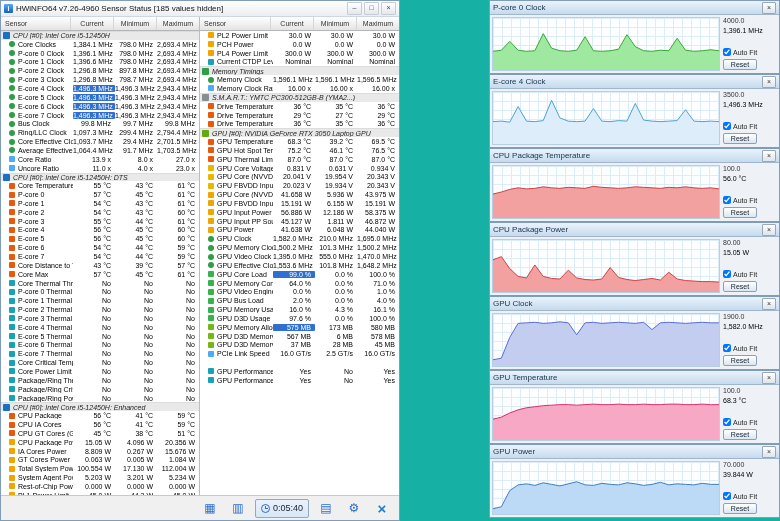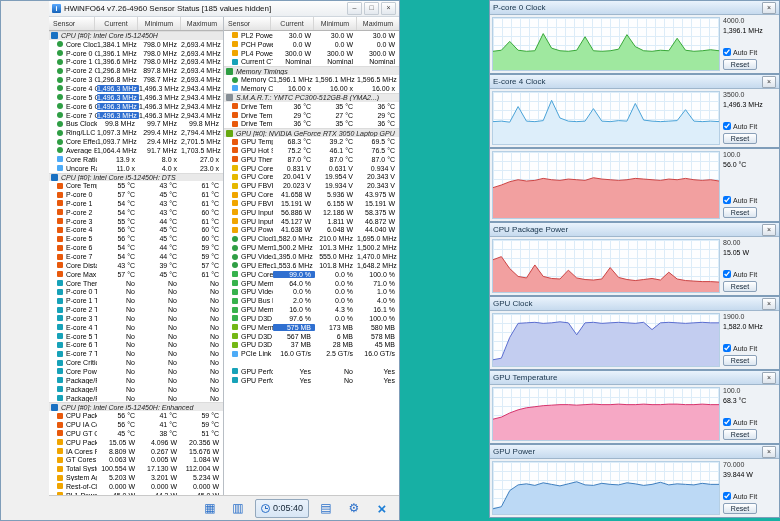--- a/index.html
+++ b/index.html
@@ -6,21 +6,21 @@
   body{
     width:780px;height:521px;overflow:hidden;position:relative;
     background:#17b0a4;
     font-family:"Liberation Sans", sans-serif;
     -webkit-font-smoothing:antialiased;
   }
   
   .main-window{
     position:absolute;left:0;top:0;width:400px;height:521px;
     background:#f0f0f0;border:1px solid #7f9db9;box-sizing:border-box;
-    display:flex;flex-direction:column;padding-left:48px;
+    display:flex;flex-direction:column;
   }
   .titlebar{height:15px;flex:0 0 15px;display:flex;align-items:center;gap:3px;
     padding:0 3px;background:linear-gradient(#fdfdfd,#eceff2);border-bottom:1px solid #cfd6dd;font-size:8px;color:#111;}
   .app-icon{width:9px;height:9px;flex:0 0 9px;background:linear-gradient(#5aa9ff,#1462b8);
     color:#fff;font-size:7px;font-weight:bold;display:flex;align-items:center;justify-content:center;border-radius:1px;}
   .title-text{white-space:nowrap;overflow:hidden;}
   .win-btns{margin-left:auto;display:flex;gap:2px;}
   .win-btn{width:13px;height:11px;font-size:7px;line-height:10px;text-align:center;color:#444;
     border:1px solid #c4ccd4;background:linear-gradient(#fff,#e3e8ee);border-radius:1px;}
   .panels{flex:1;display:flex;background:#fff;min-height:0;}
@@ -793,20 +793,24 @@
           <span class="gval">1,496.3 MHz</span>
           <label class="gfit">
             <input type="checkbox" checked="" style="">
             <span>Auto Fit</span>
           </label>
           <button class="greset">Reset</button>
         </div>
       </div>
     </div>
     <div class="gpanel">
+      <div class="gtitle">
+        <span class="gt-text">CPU Package Temperature</span>
+        <span class="gclose">×</span>
+      </div>
       <div class="gbody">
         <div class="gplot">
           <svg viewBox="0 0 100 40" preserveAspectRatio="none">
             <polygon points="0,40 0.00,21.60 3.70,20.00 7.41,18.00 11.11,16.80 14.81,17.60 18.52,17.20 22.22,16.00 25.93,16.80 29.63,17.20 33.33,16.40 37.04,16.80 40.74,17.20 44.44,15.60 48.15,16.40 51.85,16.80 55.56,17.20 59.26,16.80 62.96,16.00 66.67,16.40 70.37,16.80 74.07,17.20 77.78,16.40 81.48,16.80 85.19,16.00 88.89,16.80 92.59,17.20 96.30,16.80 100.00,17.60 100,40" fill="#f2a0a0"></polygon>
             <polyline points="0.00,21.60 3.70,20.00 7.41,18.00 11.11,16.80 14.81,17.60 18.52,17.20 22.22,16.00 25.93,16.80 29.63,17.20 33.33,16.40 37.04,16.80 40.74,17.20 44.44,15.60 48.15,16.40 51.85,16.80 55.56,17.20 59.26,16.80 62.96,16.00 66.67,16.40 70.37,16.80 74.07,17.20 77.78,16.40 81.48,16.80 85.19,16.00 88.89,16.80 92.59,17.20 96.30,16.80 100.00,17.60" fill="none" stroke="#cc4444" stroke-width="1" vector-effect="non-scaling-stroke"></polyline>
           </svg>
         </div>
         <div class="gside">
           <span class="gmax">100.0</span>
           <span class="gval">56.0 °C</span>

